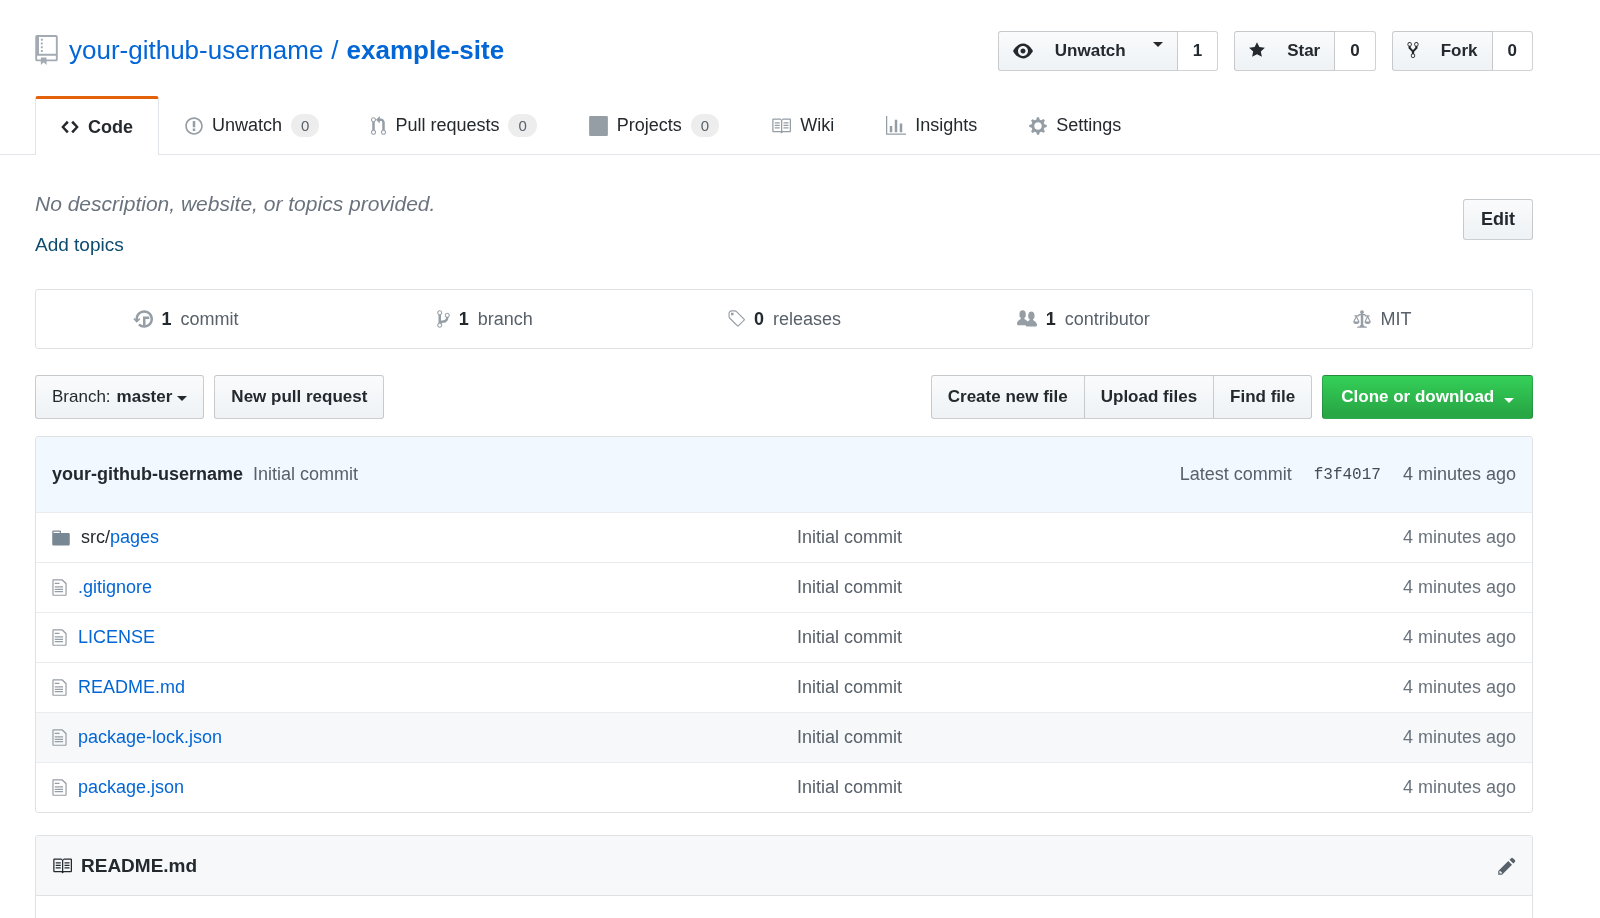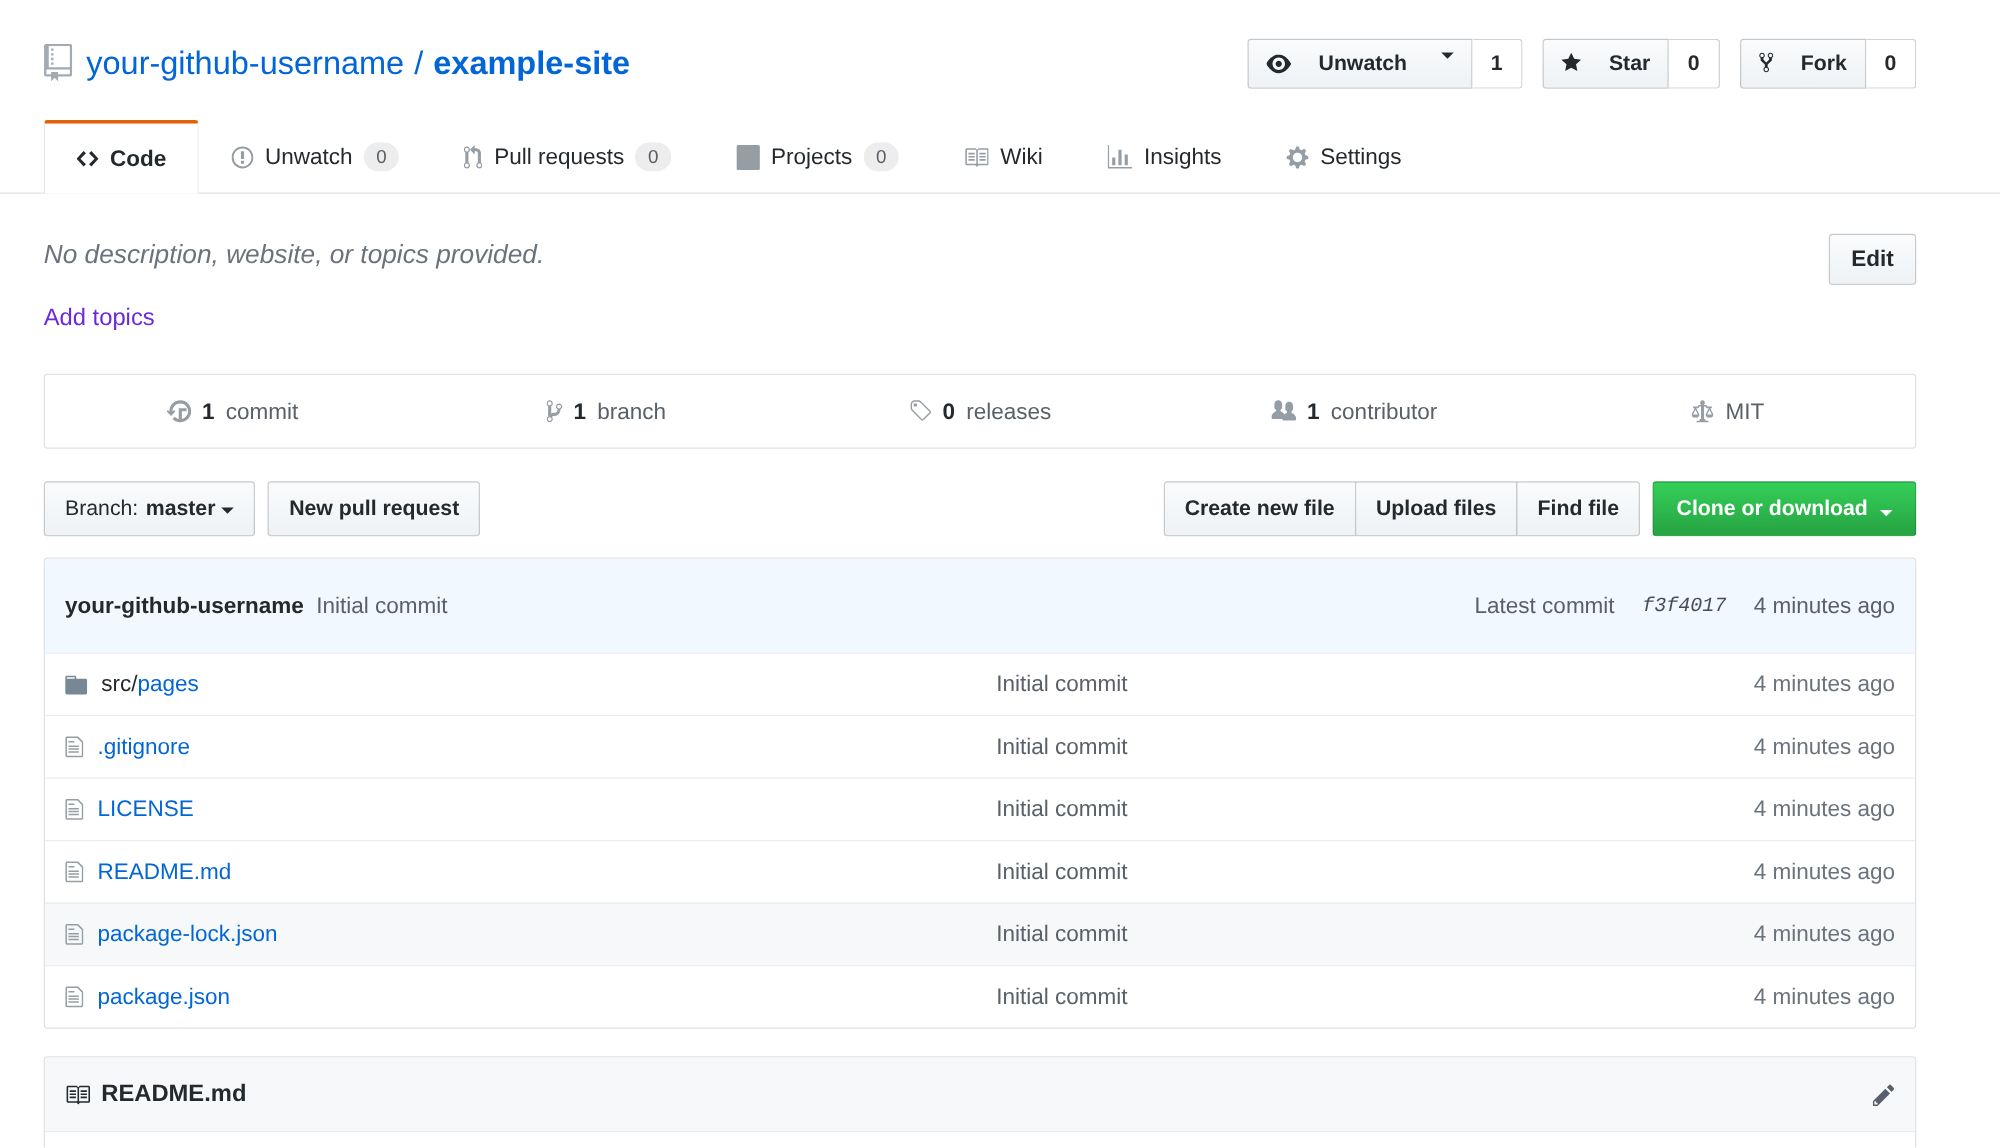--- a/index.html
+++ b/index.html
@@ -56,28 +56,28 @@
   }
   .tab.active .octicon { color: #24292e; }
   .counter {
     background: rgba(27,31,35,.08); border-radius: 20px; padding: 4px 10px;
     font-size: 15px; font-weight: 400; color: #586069; line-height: 1;
   }
 
   
   .desc-section { position: relative; padding-top: 36px; }
   .desc-text { font-size: 21px; font-style: italic; color: #6a737d; line-height: 26px; }
-  .add-topics { display: inline-block; margin-top: 27px; font-size: 19px; color: #6d28d9; }
+  .add-topics { display: inline-block; margin-top: 17px; font-size: 19px; color: #0c4a6e; }
   .btn {
     display: inline-flex; align-items: center;
     background: linear-gradient(-180deg, #fafbfc, #eff3f6 90%);
     border: 1px solid rgba(27,31,35,.2); border-radius: 3px;
     color: #24292e; font-family: inherit; font-weight: 600; cursor: pointer;
   }
-  .edit-btn { position: absolute; right: 0; top: 32px; font-size: 18px; padding: 9px 17px; }
+  .edit-btn { position: absolute; right: 0; top: 44px; font-size: 18px; padding: 9px 17px; }
 
   
   .stats {
     display: flex; margin-top: 33px; height: 60px; align-items: center;
     border: 1px solid #dfe2e5; border-radius: 3px;
   }
   .stat { flex: 1; display: flex; justify-content: center; align-items: center; gap: 9px; font-size: 18px; color: #586069; }
   .stat .octicon { color: #959da5; }
   .stat .num { font-weight: 600; color: #24292e; }
 
@@ -101,21 +101,21 @@
   
   .file-box { margin-top: 17px; border: 1px solid #dfe2e5; border-radius: 3px; }
   .commit-tease {
     display: flex; justify-content: space-between; align-items: center;
     height: 75px; padding: 0 16px; background: #f1f8ff;
     border-radius: 3px 3px 0 0; font-size: 18px;
   }
   .commit-author { font-weight: 600; color: #24292e; margin-right: 10px; }
   .commit-msg { color: #586069; }
   .commit-latest { display: flex; align-items: center; gap: 22px; color: #586069; }
-  .sha { font-family: "Liberation Mono", "DejaVu Sans Mono", monospace; font-size: 16px; color: #444d56; font-style: italic; }
+  .sha { font-family: "Liberation Mono", "DejaVu Sans Mono", monospace; font-size: 16px; color: #444d56; }
 
   .file-row {
     display: grid; grid-template-columns: 745px 1fr 250px; align-items: center;
     height: 50px; padding: 0 16px; border-top: 1px solid #eaecef; font-size: 18px;
   }
   .file-row.shaded { background: #f6f8fa; }
   .file-name { display: flex; align-items: center; gap: 11px; }
   .folder-icon-wrap { color: #788794; display: inline-flex; }
   .file-icon-wrap { color: #959da5; display: inline-flex; }
   .file-prefix { color: #24292e; }

